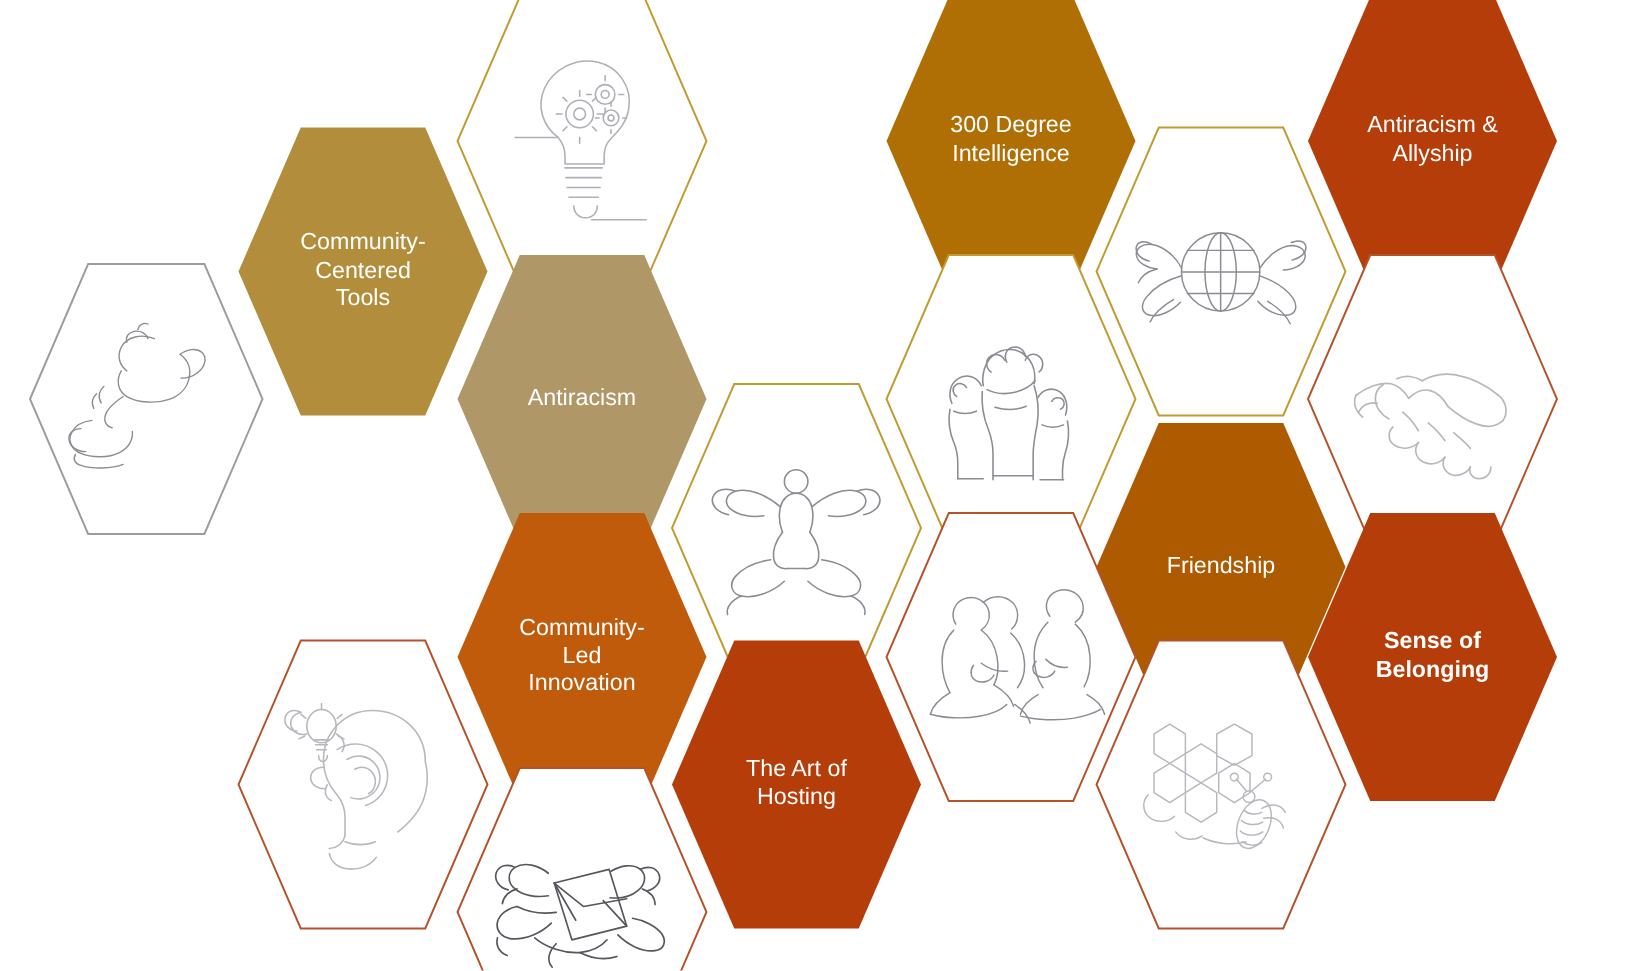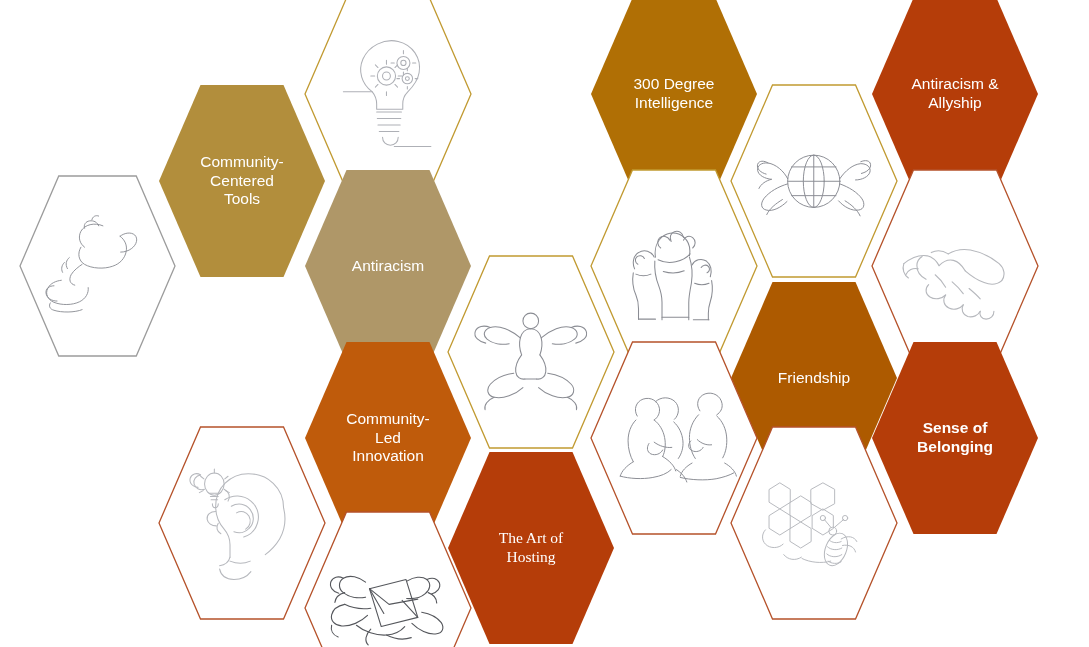--- a/index.html
+++ b/index.html
@@ -383,21 +383,21 @@
       <path d="M112 104c-5 5-4 12 2 15 6 3 14 1 17-5"></path>
     </g>
         </svg>
       </div>
       <div class="badge" style="left: 135.08px; top: 70.56px;">
         <svg width="22" height="24" viewBox="0 0 22 24">
     <polygon points="11,0 22,6 22,18 11,24 0,18 0,6" fill="#ffffff" stroke="#B5522A" stroke-width="1.2"></polygon>
         </svg>
       </div>
     </div>
-    <div class="hex" style="left: 448px; top: 452px; width: 166px; height: 192px; font-family: Liberation Serif, serif;">
+    <div class="hex" style="left: 448px; top: 427px; width: 166px; height: 192px;">
       <div style="position: absolute; inset: 0px;">
         <svg viewBox="0 0 166 192" preserveAspectRatio="none" style="position: absolute; left: 0px; top: 0px; width: 100%; height: 100%;">
       <polygon points="41.50,0.00 124.50,0.00 166.00,96.00 124.50,192.00 41.50,192.00 0.00,96.00" fill="#B53D09" stroke="none" stroke-width="0" vector-effect="non-scaling-stroke"></polygon>
         </svg>
       </div>
       <div class="hexlabel" style="font-size: 15.5px;">The Art of
 Hosting</div>
       <div class="badge" style="left: 8.92px; top: 139.68px;">
         <svg width="22" height="24" viewBox="0 0 22 24">
     <polygon points="11,0 22,6 22,18 11,24 0,18 0,6" fill="#FFFFFF" stroke="none" stroke-width="1.2"></polygon>

